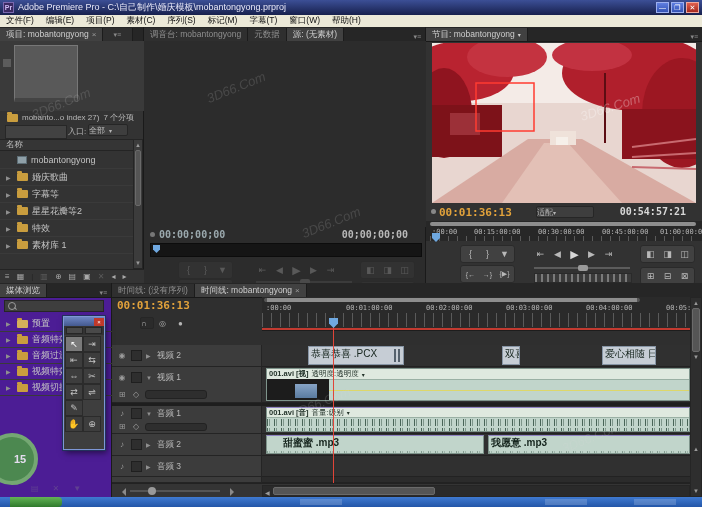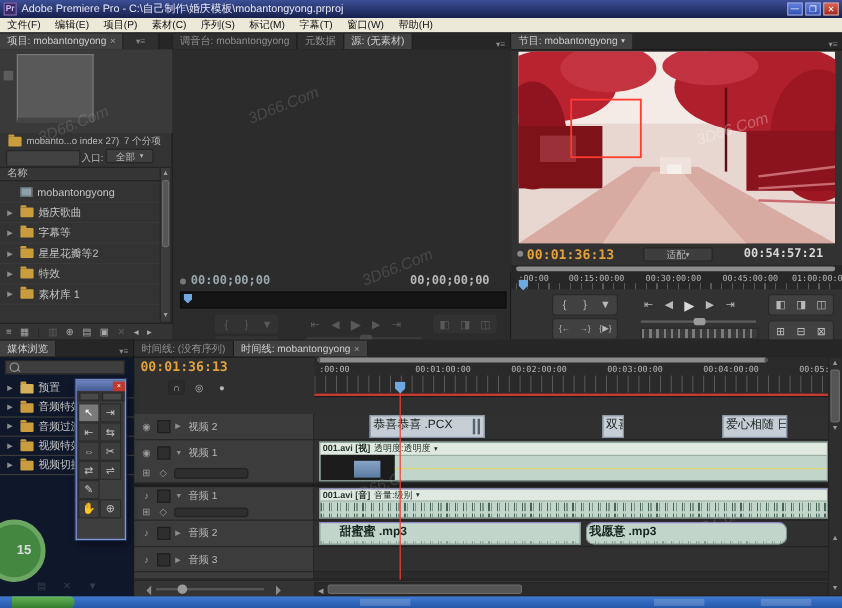--- a/index.html
+++ b/index.html
@@ -20,21 +20,21 @@
            display:flex;align-items:center;gap:12px;padding:0 6px;box-sizing:border-box;color:#111;font-size:8.5px;}
   
   .panel{background:#333;box-sizing:border-box;}
   .tabstrip{position:absolute;left:0;top:0;right:0;height:14px;background:#262626;border-bottom:1px solid #191919;
             display:flex;align-items:flex-end;}
   .tab{height:13px;box-sizing:border-box;display:flex;align-items:center;gap:3px;padding:0 6px;
        background:#2f2f2f;color:#8f8f8f;border-right:1px solid #1c1c1c;font-size:8.5px;white-space:nowrap;}
   .tab.active{background:#414141;color:#cfcfcf;}
   .tabx{color:#9a9a9a;font-size:8px;}
   .pmenu{margin-left:auto;color:#8a8a8a;font-size:7px;padding:0 4px;}
-  .btn{display:inline-flex;align-items:center;justify-content:center;background:#3e3e3e;border:1px solid #262626;
+  .btn{display:inline-flex;align-items:center;background:#3e3e3e;border:1px solid #262626;
        border-radius:2px;color:#b5b5b5;box-sizing:border-box;}
   .ghost{background:none;border:none;}
   .tc-orange{color:#e2a23b;font-weight:bold;font-size:11px;font-family:"DejaVu Sans Mono",monospace;letter-spacing:0;}
   .tc-white{color:#d8d8d8;font-weight:bold;font-size:10px;font-family:"DejaVu Sans Mono",monospace;}
   .tc-gray{color:#9aa8ad;font-weight:bold;font-size:10px;font-family:"DejaVu Sans Mono",monospace;}
   .rlabel{position:absolute;top:0;font-size:7px;color:#b5b5b5;white-space:nowrap;font-family:"DejaVu Sans Mono",monospace;}
   .ticks{background:repeating-linear-gradient(90deg,#5a5a5a 0 1px,transparent 1px 9px);}
   
   .fold{position:relative;width:11px;height:8px;background:#c99d3e;border-radius:1px;flex:none;}
   .fold:before{content:"";position:absolute;left:0;top:-2px;width:5px;height:2px;background:#c99d3e;border-radius:1px 1px 0 0;}
@@ -335,21 +335,21 @@
       </div>
       <div class="abs" style="left:108px;top:246px;width:96px;height:8px;background:repeating-linear-gradient(90deg,#7a7a7a 0 2px,#3a3a3a 2px 6px);border:1px solid #2a2a2a;"></div>
       <div class="tgrp" style="left:214px;top:240px;padding:1px;">
         <span class="tbtn">⊞</span>
         <span class="tbtn">⊟</span>
         <span class="tbtn">⊠</span>
       </div>
     </div>
   </div>
 
-  <div class="abs panel" style="left:0;top:283px;width:112px;height:214px;border-right:1px solid #1a1a1a;background:#0f172a;">
+  <div class="abs panel" style="left:0;top:283px;width:112px;height:214px;border-right:1px solid #1a1a1a;background:#4c1d95;">
     <div class="tabstrip">
       <span class="tab active">
           <span>媒体浏览</span>
         </span>
       <span class="pmenu">▾≡</span>
     </div>
     <div class="abs" style="left:4px;top:17px;width:100px;height:12px;background:#3e3e3e;border:1px solid #262626;display:flex;align-items:center;gap:4px;padding-left:3px;box-sizing:border-box;">
       <span style="width:6px;height:6px;border:1px solid #9a9a9a;border-radius:50%;position:relative;">
           <span style="position:absolute;left:5px;top:5px;width:3px;height:1px;background:#9a9a9a;transform:rotate(45deg);"></span>
         </span>
@@ -507,21 +507,21 @@
         <span class="lockbox"></span>
         <span class="tw">▶</span>
         <span class="tname">音频 2</span>
       </div>
     </div>
     <div class="tcontent" style="top:151px;height:22px;">
       <div class="clip purp" style="left:4px;width:218px;">
         <div class="nm" style="font-weight:bold;padding-left:16px;">甜蜜蜜 .mp3</div>
         <div class="wave" style="height:5px;margin-top:1px;opacity:.5;"></div>
       </div>
-      <div class="clip purp" style="left:226px;width:168px;border-radius:7px;">
+      <div class="clip purp" style="left:226px;width:202px;">
         <div class="nm" style="font-weight:bold;">我愿意 .mp3</div>
         <div class="wave" style="height:5px;margin-top:1px;opacity:.5;"></div>
       </div>
     </div>
 
     <div class="thead" style="top:173px;height:21px;">
       <div class="thr">
         <span class="hicon">♪</span>
         <span class="lockbox"></span>
         <span class="tw">▶</span>

